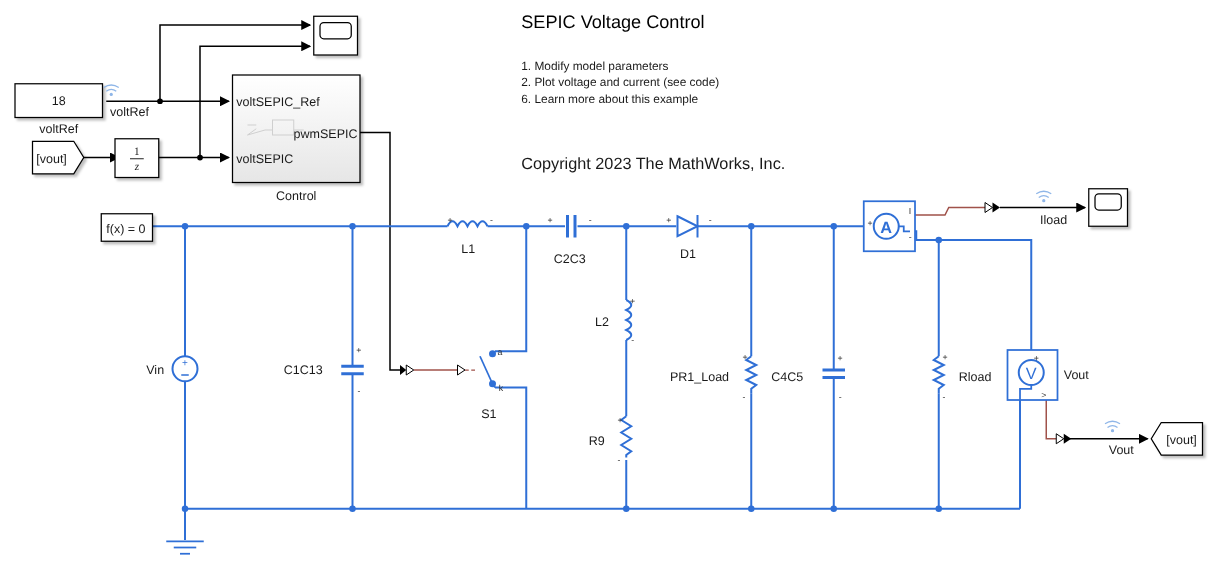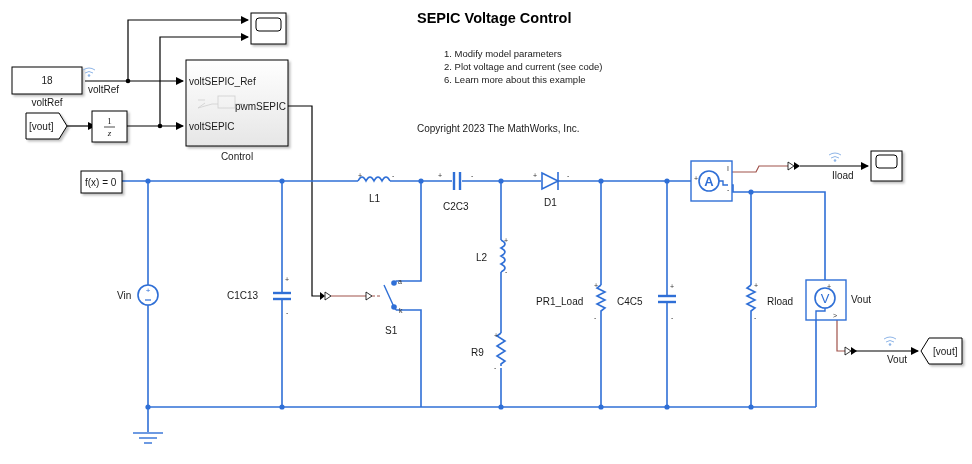--- a/index.html
+++ b/index.html
@@ -1,24 +1,24 @@
 <!DOCTYPE html>
 <html><head>
 <meta charset="utf-8">
 <style>
   html, body { margin:0; padding:0; background:#ffffff; }
   body { width:972px; height:464px; position:relative; overflow:hidden;
          font-family:"Liberation Sans", sans-serif; }
   svg#canvas { position:absolute; left:0; top:0; }
   .lbl { font-family:"Liberation Sans", sans-serif; font-size:10px; fill:#1a1a1a; }
   .plbl { font-family:"Liberation Sans", sans-serif; font-size:7px; fill:#333; }
-  .title { position:absolute; left:417px; top:10px; font-size:14.5px; font-weight:bold; color:#000; }
+  .title { position:absolute; left:417px; top:10px; font-size:14.5px; font-weight:normal; color:#000; }
   .steps { position:absolute; left:417px; top:47px; font-size:9.5px; color:#1a1a1a; line-height:13.2px; }
-  .steps div { cursor:pointer;margin-left:27px; }
-  .copy { position:absolute; left:417px; top:123px; font-size:10px; color:#1a1a1a; }
+  .steps div { cursor:pointer; }
+  .copy { position:absolute; left:417px; top:123px; font-size:13px; color:#1a1a1a; }
 </style>
 </head>
 <body>
 
 <div class="title">SEPIC Voltage Control</div>
 <div class="steps">
   <div>1. Modify model parameters</div>
   <div>2. Plot voltage and current (see code)</div>
   <div>6. Learn more about this example</div>
 </div>

